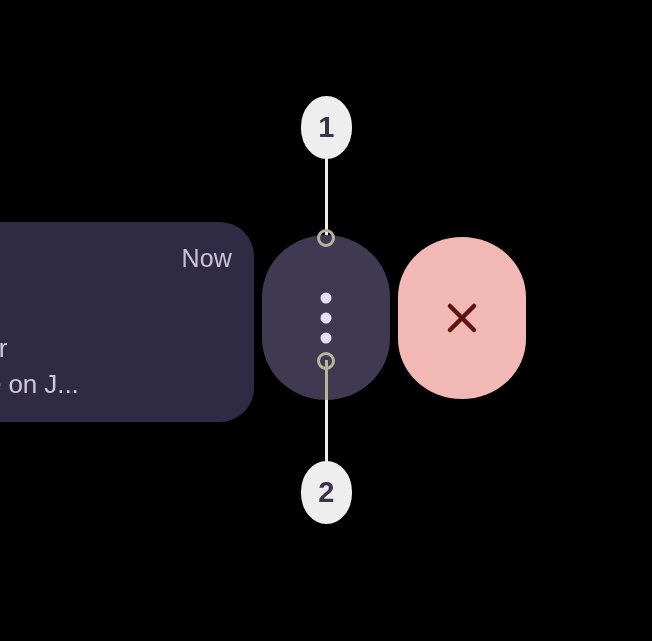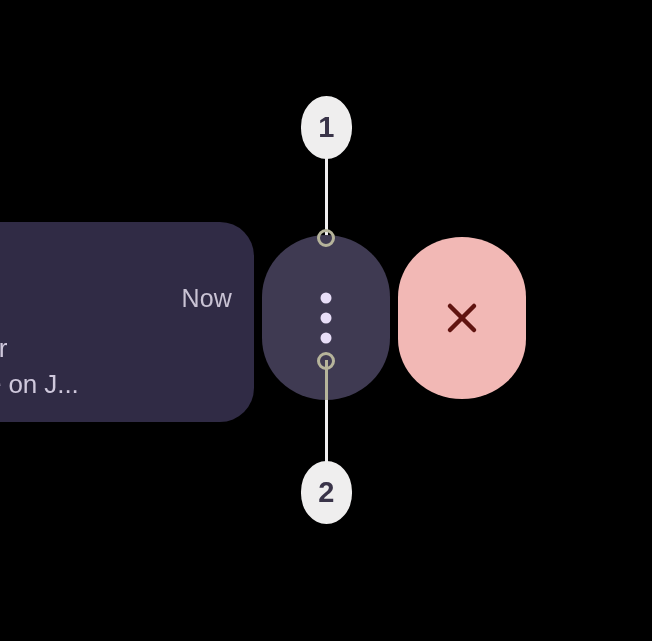--- a/index.html
+++ b/index.html
@@ -38,21 +38,20 @@
   }
   .notif-timestamp {
     position: absolute;
     right: 22px;
     top: 22px;
     font-size: 25px;
     line-height: 28px;
     color: #C9C3D4;
     letter-spacing: 0.2px;
     white-space: nowrap;
-    margin-top: 40px;
   }
   .notif-body {
     position: absolute;
     left: 24px;
     top: 108px;
     width: 330px;
     font-size: 26px;
     line-height: 36px;
     color: #CFC8DC;
     letter-spacing: -0.1px;

